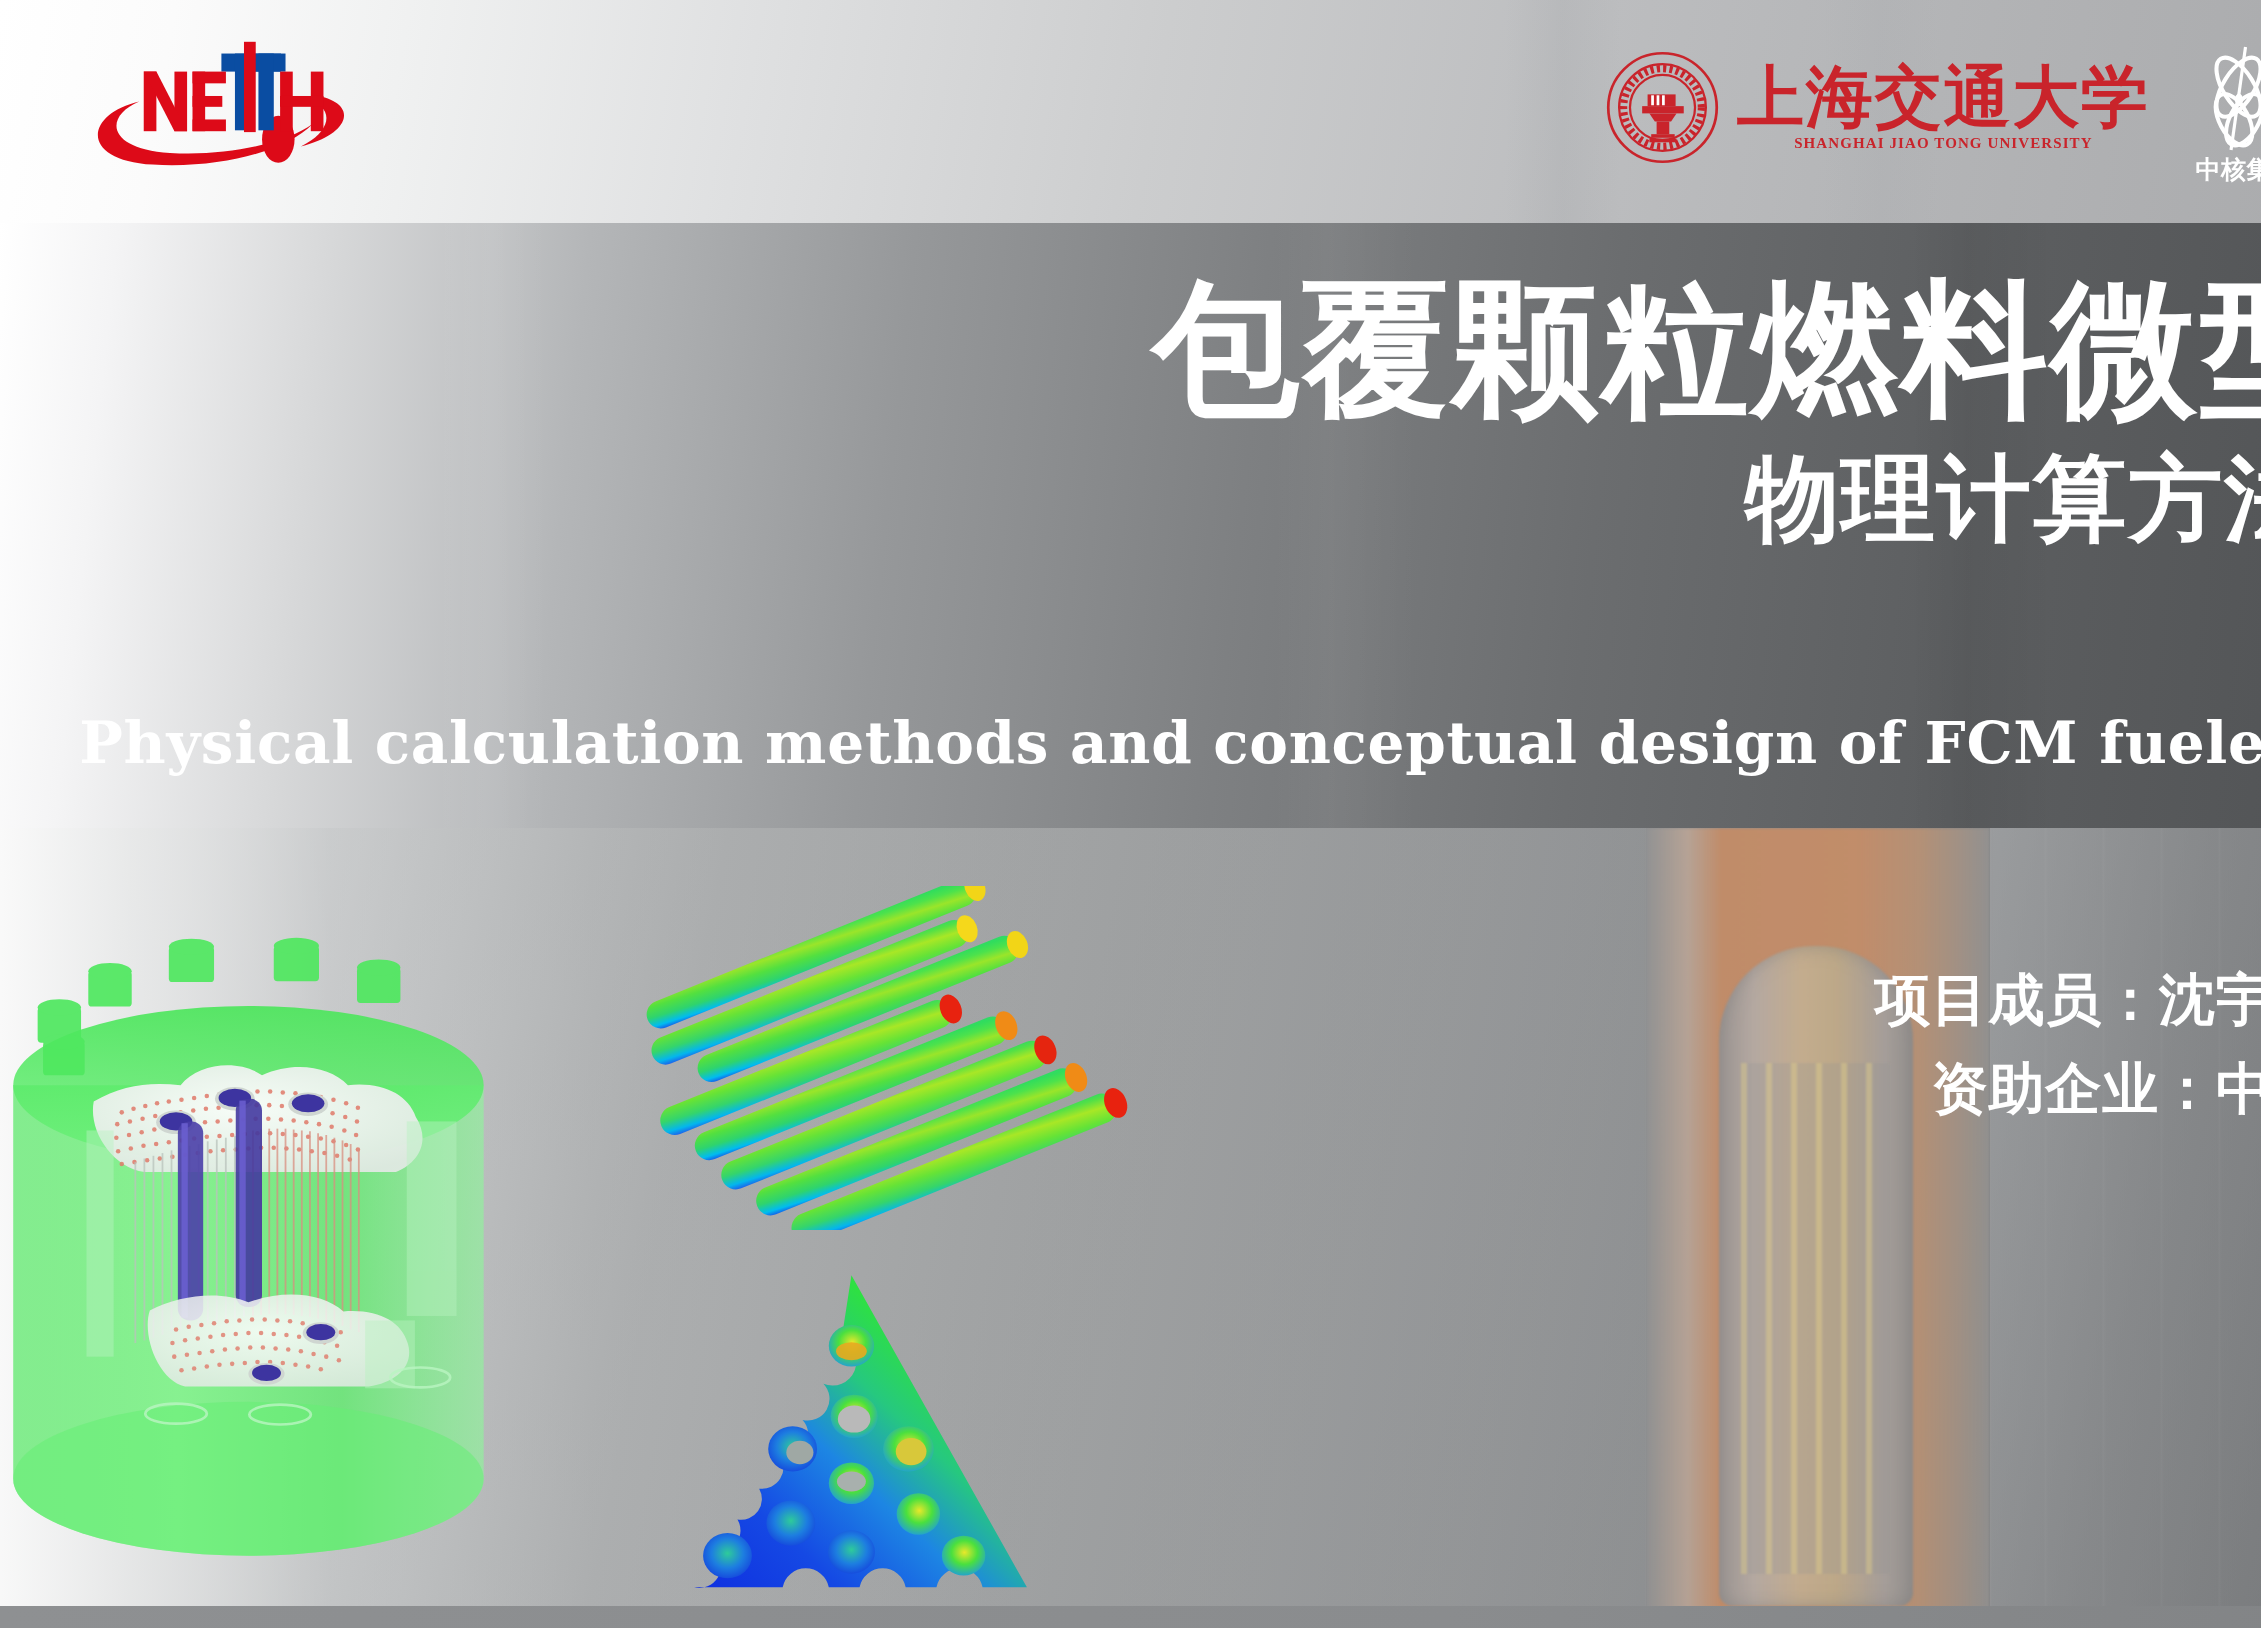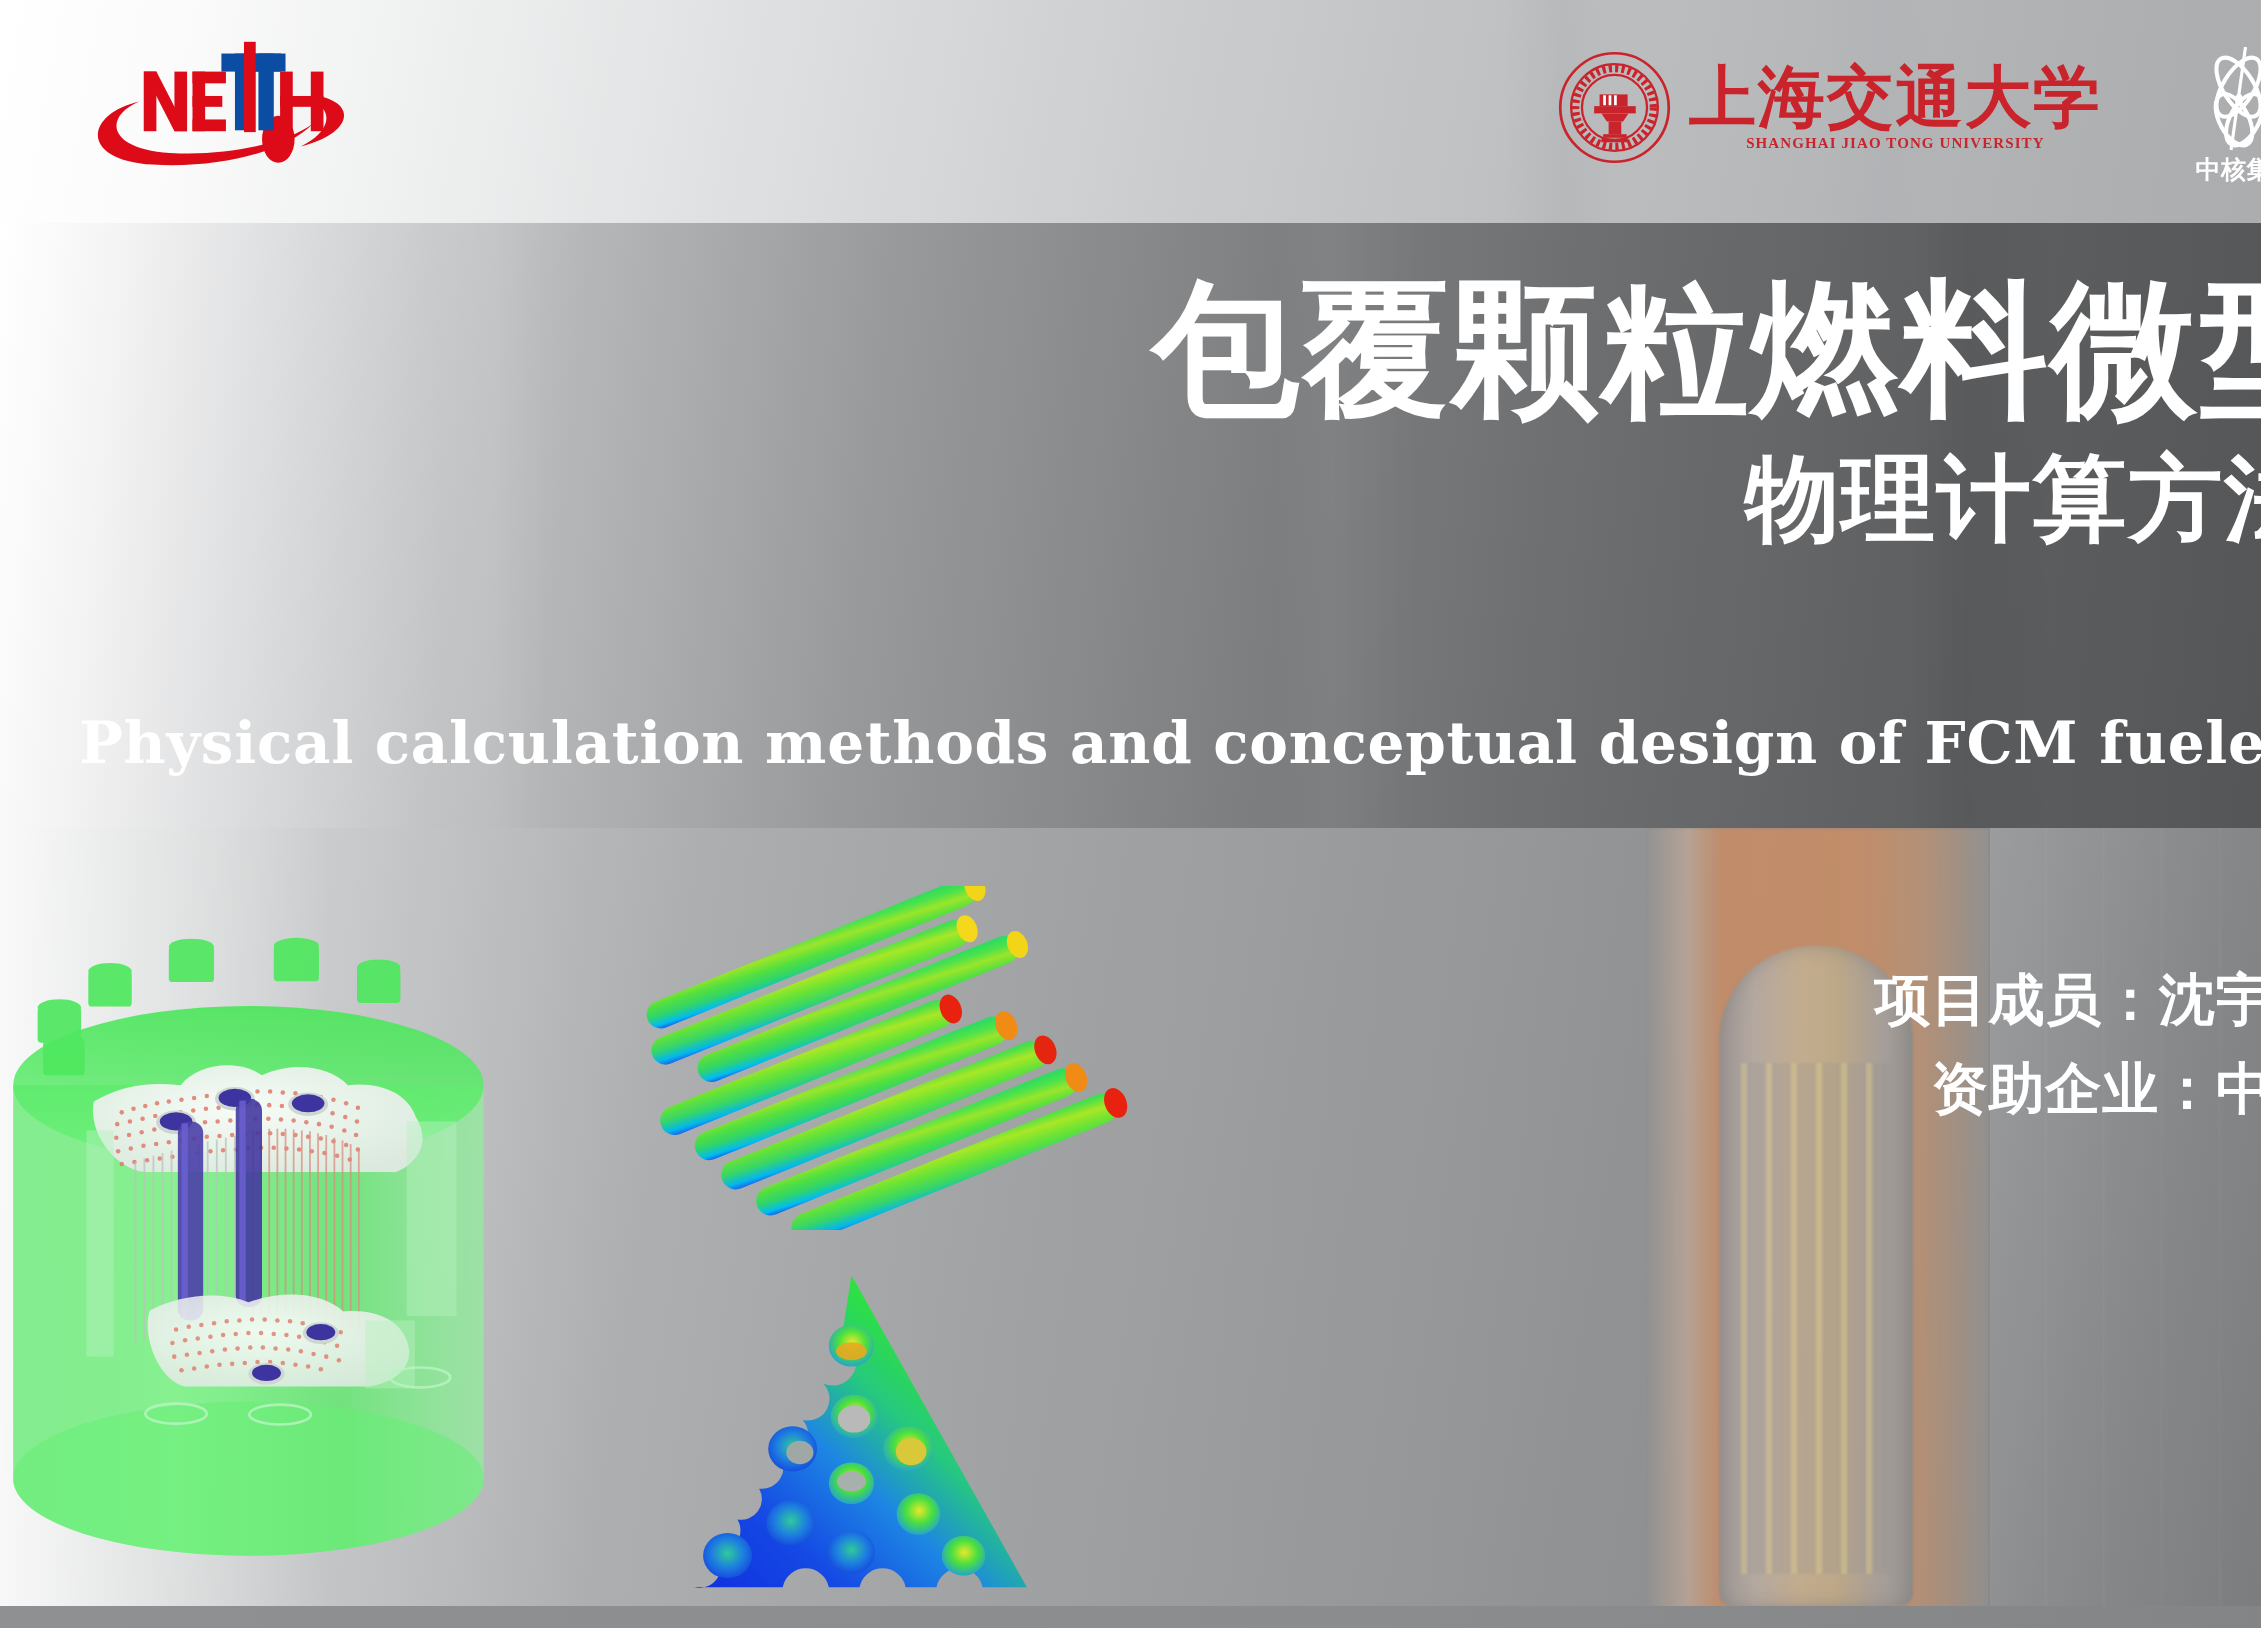--- a/index.html
+++ b/index.html
@@ -36,21 +36,21 @@
   }
 
   
   #neth-logo {
     position: absolute; left: 76px; top: 28px;
     width: 289px; height: 145px;
   }
 
   
   #sjtu-logo {
-    position: absolute; left: 1558px; top: 35px;
+    position: absolute; left: 1606px; top: 35px;
     width: 497px; height: 145px;
     display: flex; align-items: center; gap: 18px;
   }
   #sjtu-seal { width: 113px; height: 113px; flex: 0 0 auto; }
   #sjtu-text-col {
     display: flex; flex-direction: column;
     align-items: center; justify-content: center;
   }
   #sjtu-cn {
     color: #c9242b; font-size: 67px; font-weight: bold;

